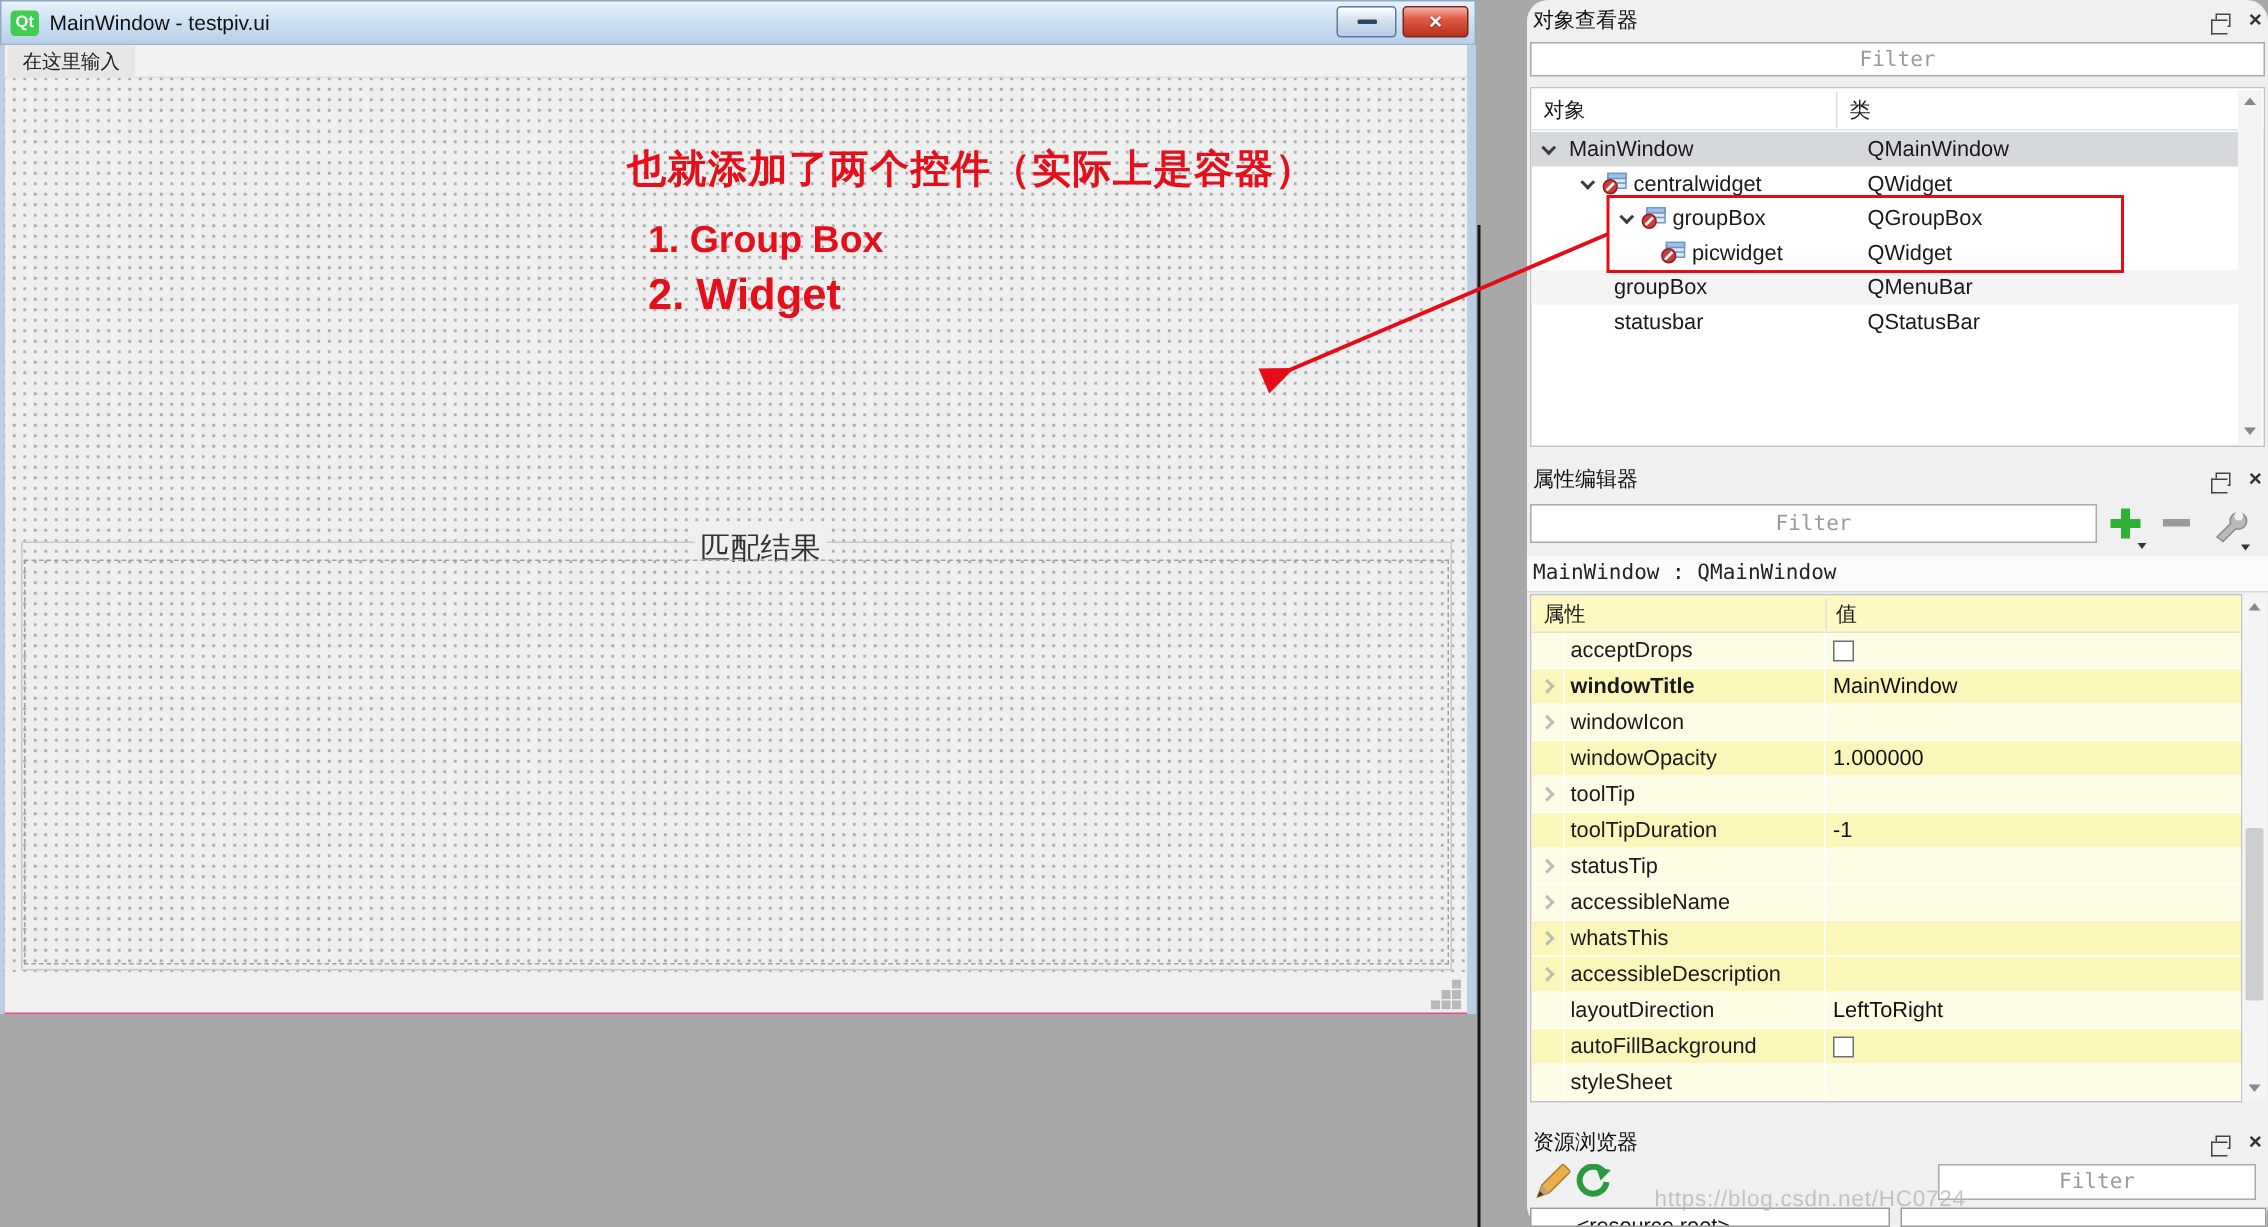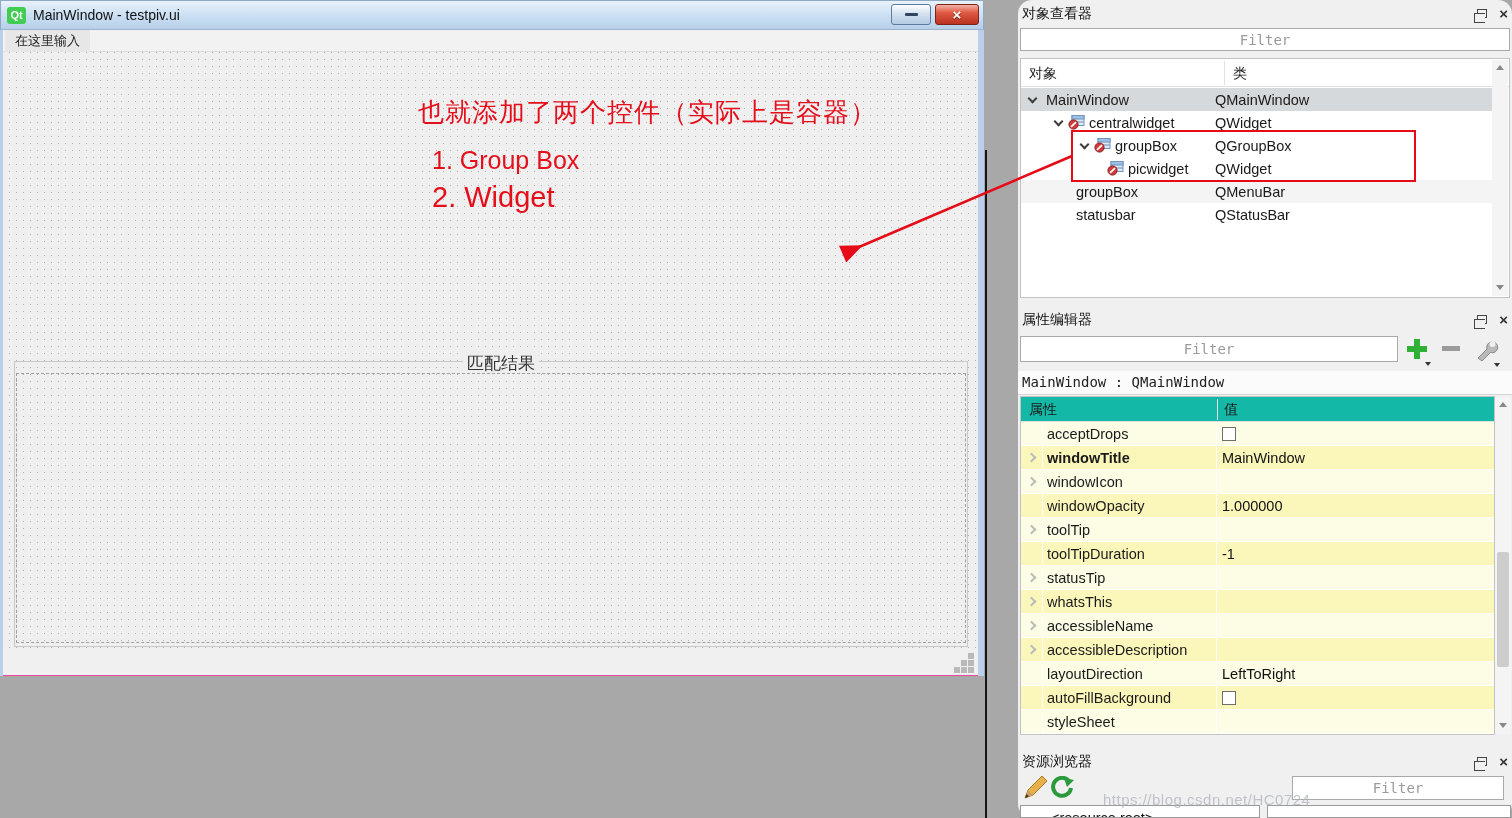--- a/index.html
+++ b/index.html
@@ -17,24 +17,24 @@
   .tbtn.min .dash { width:13px; height:3px; background:#31465e; border-radius:1px; }
   .tbtn.close { width:44px; background:linear-gradient(#f4b3a6, #df5a43 40%, #b93221); border-color:#7e241a; color:#fff; font-weight:bold; font-size:15px; text-shadow:0 1px 1px rgba(0,0,0,.5); }
   .win-body { position:relative; height:646px; border-left:3px solid #bad0ea; border-right:6px solid #bad0ea; background:#ec4899; }
   .menubar { height:22px; background:#f2f2f2; border-bottom:1px solid #dcdcdc; display:flex; align-items:center; }
   .menu-item { margin-left:2px; padding:2px 10px; background:#e7e7e7; color:#222; font-size:13px; }
   .canvas { position:relative; height:596px; background:#efefef; background-image:radial-gradient(circle, #adadad 0.9px, transparent 1px); background-size:7px 7px; background-position:3px 4px; overflow:hidden; }
   .statusarea { position:relative; height:27px; background:#f0f0f0; }
   .grip { position:absolute; right:2px; bottom:2px; }
 
   .gbox { position:absolute; left:11px; top:309px; width:954px; height:286px; border:1px solid #c9c9c9; }
-  .gbox-title { position:absolute; left:448px; top:-10px; background:#efefef; padding:0 4px; font-size:17px; color:#333; }
+  .gbox-title { position:absolute; left:448px; top:-10px; background:#efefef; padding:0 4px; font-size:20px; color:#333; }
   .picwidget { position:absolute; left:1px; top:11px; width:950px; height:270px; border:1px dashed #9f9f9f; }
 
-  .anno { position:absolute; color:#e50f1c; font-weight:normal; white-space:nowrap;text-align:center; }
+  .anno { position:absolute; color:#e50f1c; font-weight:bold; white-space:nowrap;text-align:center; }
   .anno-line1 { left:415px; top:43px; font-size:26px; letter-spacing:1px; }
   .anno-item1 { left:429px; top:94px; font-size:25px; }
   .anno-item2 { left:429px; top:129px; font-size:29px; }
 
   
   .dark-edge { position:absolute; left:985px; top:150px; width:2px; height:668px; background:#161616; }
 
   
   .dock-panel { position:absolute; left:1018px; top:0; width:494px; height:818px; background:#f0f0f0;border-radius:14px; }
   .dock-header { position:absolute; left:0; height:23px; width:494px; display:flex; align-items:center; padding:0 4px; font-size:14px; color:#111; }
@@ -45,21 +45,21 @@
   .filter-input { position:absolute; border:1px solid #a9a9a9; background:#fff; font-family:"DejaVu Sans Mono", monospace; font-size:14px; color:#444; padding:0 4px;text-align:center; }
   .filter-input::placeholder { color:#9a9a9a; }
 
   
   .tree-wrap { position:absolute; left:2px; top:58px; width:490px; height:240px; background:#fff; border:1px solid #c3c3c3; }
   .tree-cols { position:absolute; left:0; top:0; width:100%; height:28px; border-bottom:1px solid #e2e2e2; background:#fff; }
   .tree-cols .c1 { position:absolute; left:8px; top:6px; font-size:14px; }
   .tree-cols .c2 { position:absolute; left:212px; top:6px; font-size:14px; }
   .tree-cols .sep { position:absolute; left:203px; top:2px; width:1px; height:24px; background:#e0e0e0; }
   .trow { position:absolute; left:0; width:471px; height:23px; display:flex; align-items:center; font-size:14.5px; }
-  .trow .cls { position:absolute; left:194px;text-align:center; }
+  .trow .cls { position:absolute; left:224px;text-align:center; }
   .chev { display:inline-block; width:7px; height:7px; border-right:2px solid #3c3c3c; border-bottom:2px solid #3c3c3c; }
   .chev.down { transform:rotate(45deg); margin-top:-3px; }
   .chev.right { transform:rotate(-45deg); }
   .chev.lite { border-color:#b9beb9; }
   .w-icon { margin:0 4px 0 6px; }
   .vscroll { position:absolute; right:1px; top:1px; width:16px; bottom:1px; background:#f4f4f4; }
   .tri-up { width:0; height:0; border-left:4px solid transparent; border-right:4px solid transparent; border-bottom:5px solid #888; margin:5px auto; }
   .tri-down { width:0; height:0; border-left:4px solid transparent; border-right:4px solid transparent; border-top:5px solid #888; margin:5px auto; }
   .sb-btn { width:16px; height:16px; }
   .sb-btn.bottom { position:absolute; bottom:0; }
@@ -67,21 +67,21 @@
 
   
   .prop-filter-row { position:absolute; top:336px; left:0; width:494px; height:30px; }
   .tool-ico { position:absolute; top:0; width:26px; height:26px; }
   .plus-ico .h { position:absolute; left:2px; top:10px; width:20px; height:6px; background:#2eb135; }
   .plus-ico .v { position:absolute; left:9px; top:3px; width:6px; height:20px; background:#2eb135; }
   .minus-ico .h { position:absolute; left:2px; top:10px; width:18px; height:5px; background:#9b9b9b; }
   .mini-caret { position:absolute; width:0; height:0; border-left:3.5px solid transparent; border-right:3.5px solid transparent; border-top:4px solid #333; }
   .class-bar { position:absolute; left:0; top:371px; width:494px; height:24px; background:#fbfbfb; border-bottom:1px solid #d5d5d5; font-family:"DejaVu Sans Mono", monospace; font-size:14px; color:#222; padding:3px 4px; }
   .prop-table { position:absolute; left:2px; top:396px; width:475px; height:339px; background:#fff; border:1px solid #c3c3c3; overflow:hidden; }
-  .prop-head { position:relative; height:25px; border-bottom:1px solid #e0e0e0; background:#14b8a6; }
+  .prop-head { position:relative; height:25px; border-bottom:1px solid #e0e0e0; background:#fef9c3; }
   .prop-head .h1 { position:absolute; left:8px; top:4px; font-size:14px; }
   .prop-head .h2 { position:absolute; left:203px; top:4px; font-size:14px; }
   .prop-head .sep { position:absolute; left:196px; top:2px; width:1px; height:21px; background:#e0e0e0; }
   .prow { position:relative; height:24px; display:flex; border-bottom:1px solid #fff; font-size:14.5px; }
   .prow.a { background:#fdfce5; }
   .prow.b { background:#fbf7bb; }
   .prow .gut { width:22px; display:flex; align-items:center; justify-content:center; border-right:1px solid #fff; }
   .prow .pname { width:174px; display:flex; align-items:center; padding-left:4px; border-right:1px solid #fff; }
   .prow .pval { flex:1; display:flex; align-items:center; padding-left:5px; color:#111; }
   .prow.bold .pname { font-weight:bold; }
@@ -294,32 +294,32 @@
       <span class="pname">toolTipDuration</span>
       <span class="pval">-1</span>
     </div>
     <div class="prow a">
       <span class="gut">
           <span class="chev right lite"></span>
         </span>
       <span class="pname">statusTip</span>
       <span class="pval"></span>
     </div>
+    <div class="prow a">
+      <span class="gut">
+          <span class="chev right lite"></span>
+        </span>
+      <span class="pname">accessibleName</span>
+      <span class="pval"></span>
+    </div>
     <div class="prow b">
       <span class="gut">
           <span class="chev right lite"></span>
         </span>
       <span class="pname">whatsThis</span>
-      <span class="pval"></span>
-    </div>
-    <div class="prow a">
-      <span class="gut">
-          <span class="chev right lite"></span>
-        </span>
-      <span class="pname">accessibleName</span>
       <span class="pval"></span>
     </div>
     <div class="prow b">
       <span class="gut">
           <span class="chev right lite"></span>
         </span>
       <span class="pname">accessibleDescription</span>
       <span class="pval"></span>
     </div>
     <div class="prow a">

